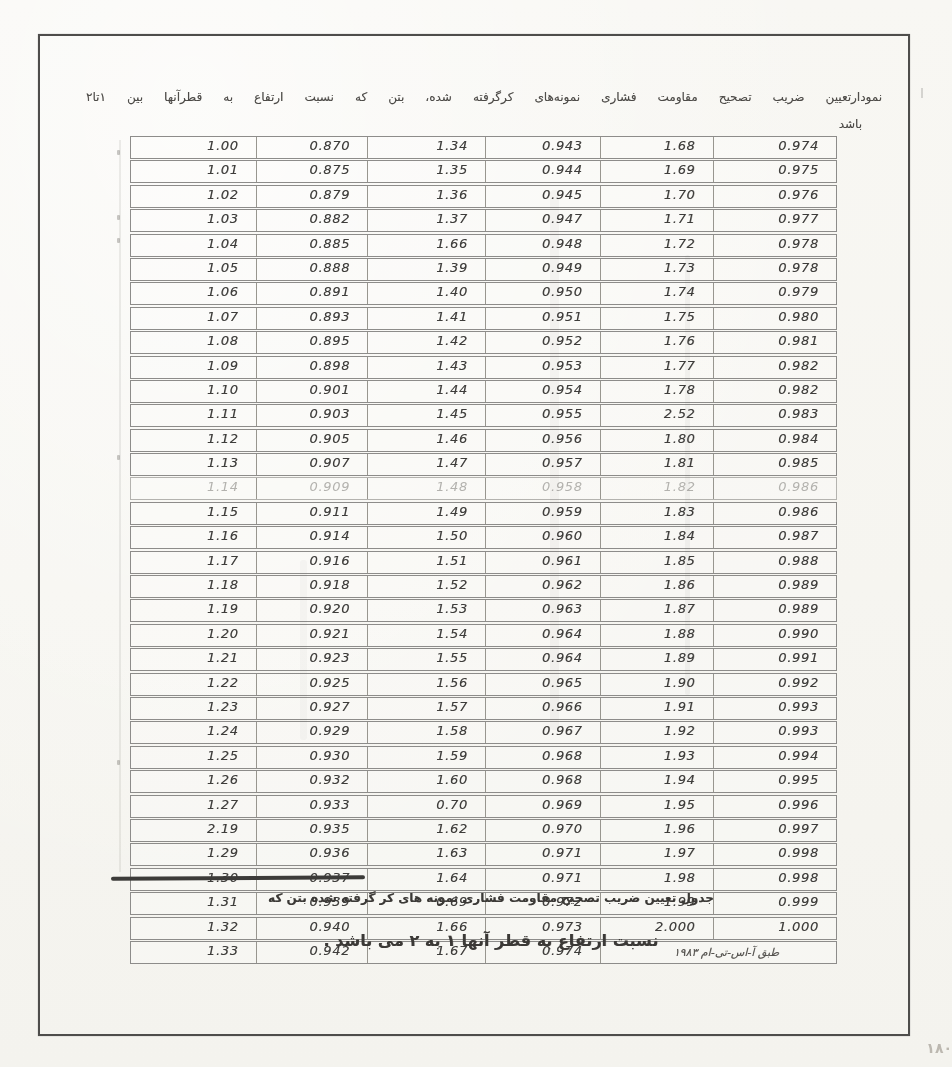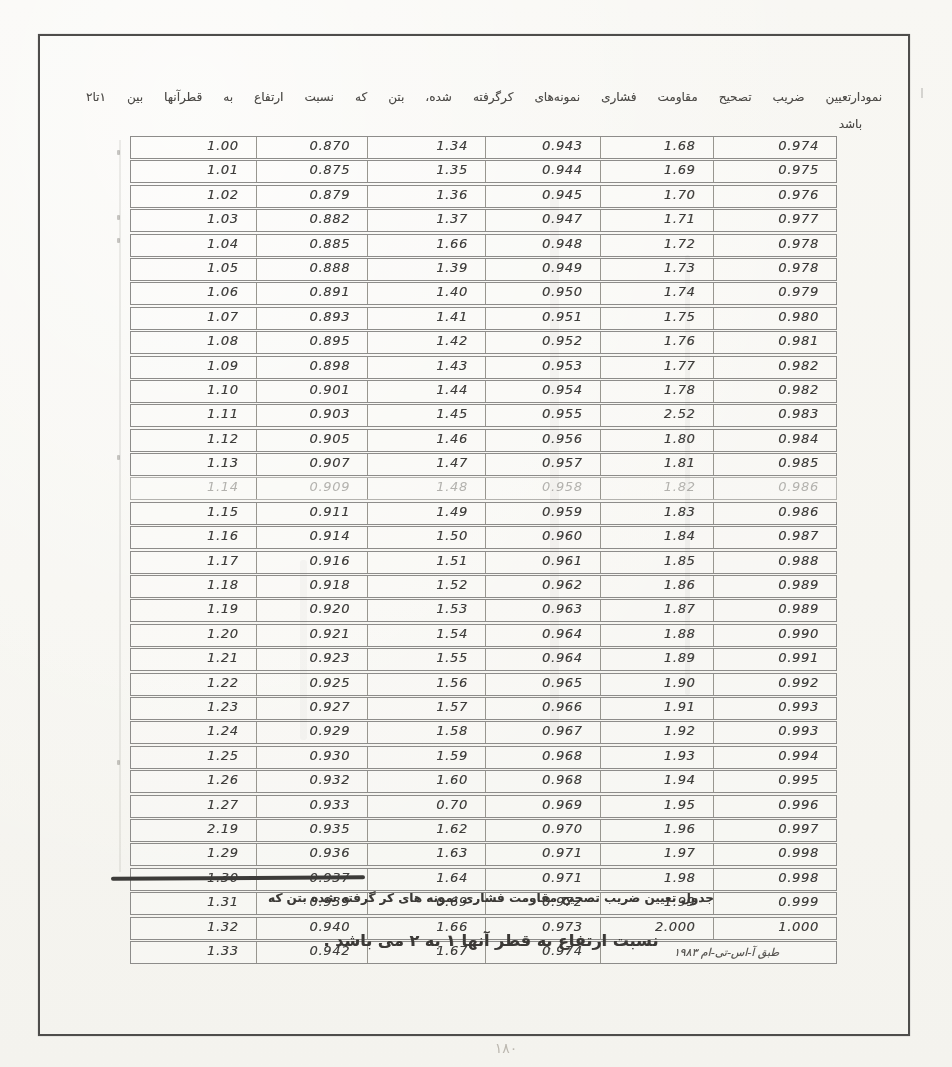--- a/index.html
+++ b/index.html
@@ -59,22 +59,22 @@
   .heavy-underline{
     position:absolute;left:111px;top:876px;width:254px;height:3.5px;
     background:#3c3b39;transform:rotate(-0.35deg);border-radius:2px;
   }
   
   .caption{position:absolute;left:140px;right:110px;direction:rtl;text-align:center;
     font-weight:bold;color:#3b3936;text-shadow:0.3px 0.3px 0.4px rgba(60,58,55,0.4);}
   .caption.c-line1{top:891px;font-size:12px;}
   .caption.c-line2{top:931px;font-size:16px;}
   
-  .page-number{position:absolute;top:1040px;left:60px;right:0;text-align:center;
-    font-size:14px;color:#bcb8b0;direction:rtl;}
+  .page-number{position:absolute;top:1040px;left:60px;right:0;
+    font-size:14px;color:#bcb8b0;direction:rtl;font-weight:bold;}
   
   .artifact{position:absolute;pointer-events:none;}
   .v-smudge1{left:550px;top:190px;width:9px;height:540px;background:rgba(110,104,94,0.05);border-radius:4px;}
   .v-smudge2{left:685px;top:255px;width:5px;height:440px;background:rgba(110,104,94,0.06);border-radius:3px;}
   .v-smudge3{left:300px;top:560px;width:7px;height:180px;background:rgba(110,104,94,0.04);border-radius:3px;}
   .margin-line{left:119px;top:140px;width:2px;height:732px;background:rgba(92,88,82,0.10);}
   .tick{width:3px;height:5px;background:rgba(80,76,70,0.30);border-radius:1px;left:117px;}
   .tick.t1{top:150px;} .tick.t2{top:215px;} .tick.t3{top:238px;} .tick.t4{top:455px;} .tick.t5{top:760px;}
   .edge-mark{left:921px;top:88px;width:2px;height:10px;background:rgba(0,0,0,0.14);}
 </style>

